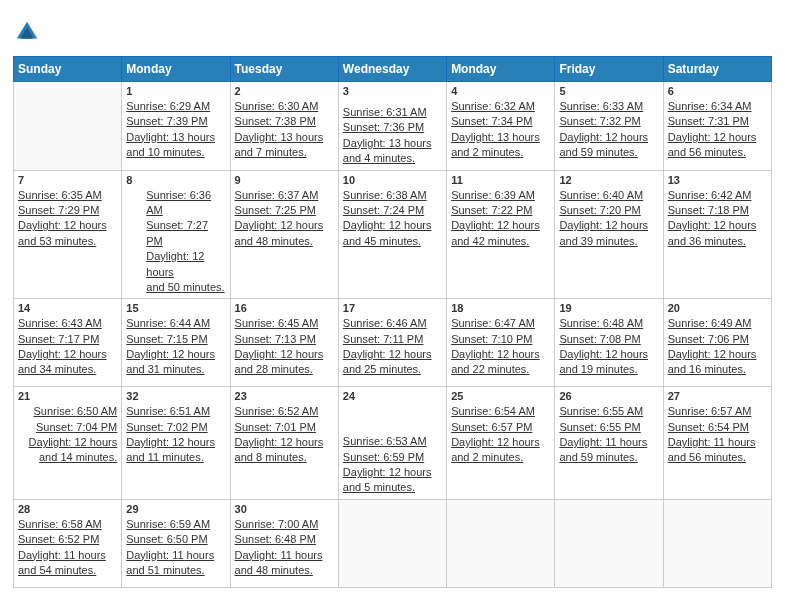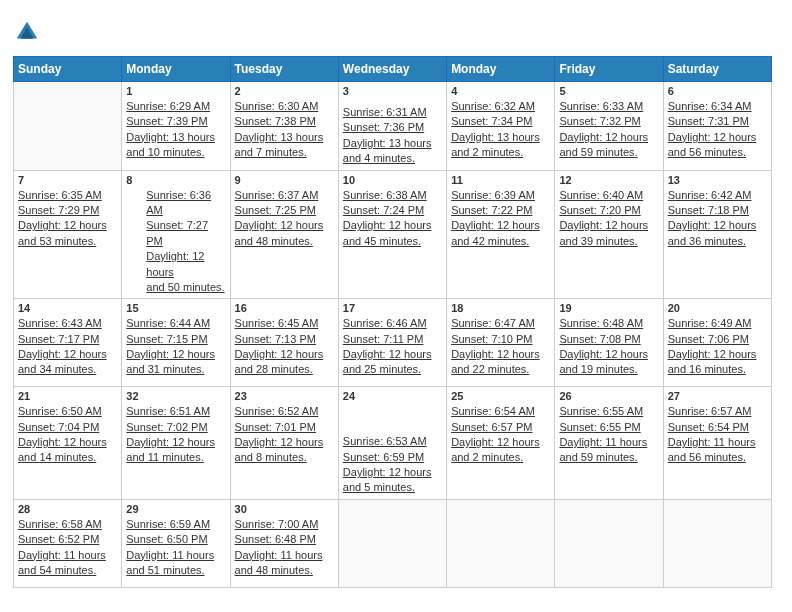--- a/index.html
+++ b/index.html
@@ -276,21 +276,21 @@
             <div class="day-number">20</div>
             <div class="day-info" style="white-space: pre-line;">Sunrise: 6:49 AM
 Sunset: 7:06 PM
 Daylight: 12 hours
 and 16 minutes.</div>
           </td>
         </tr>
         <tr>
           <td>
             <div class="day-number">21</div>
-            <div class="day-info" style="white-space: pre-line;">Sunrise: 6:50 AM
+            <div class="day-info" style="white-space: pre-line; text-align: right;">Sunrise: 6:50 AM
 Sunset: 7:04 PM
 Daylight: 12 hours
 and 14 minutes.</div>
           </td>
           <td>
             <div class="day-number">32</div>
             <div class="day-info" style="white-space: pre-line;">Sunrise: 6:51 AM
 Sunset: 7:02 PM
 Daylight: 12 hours
 and 11 minutes.</div>

